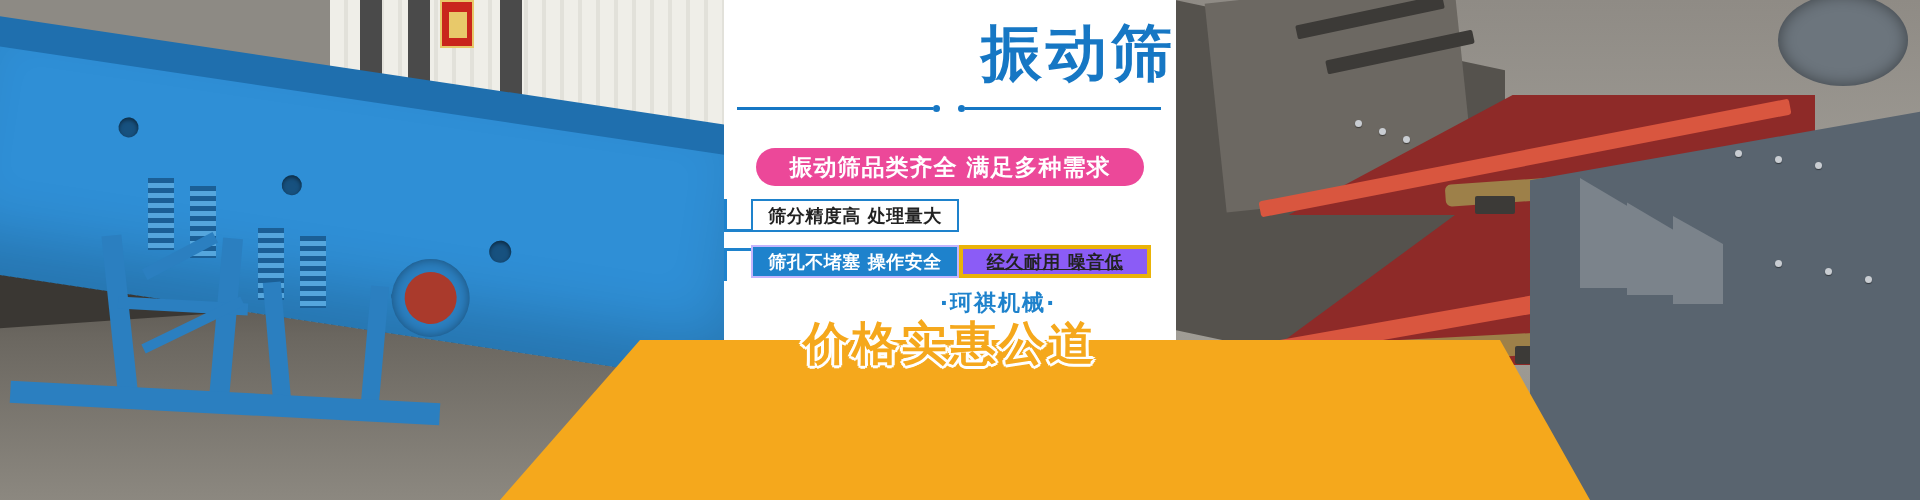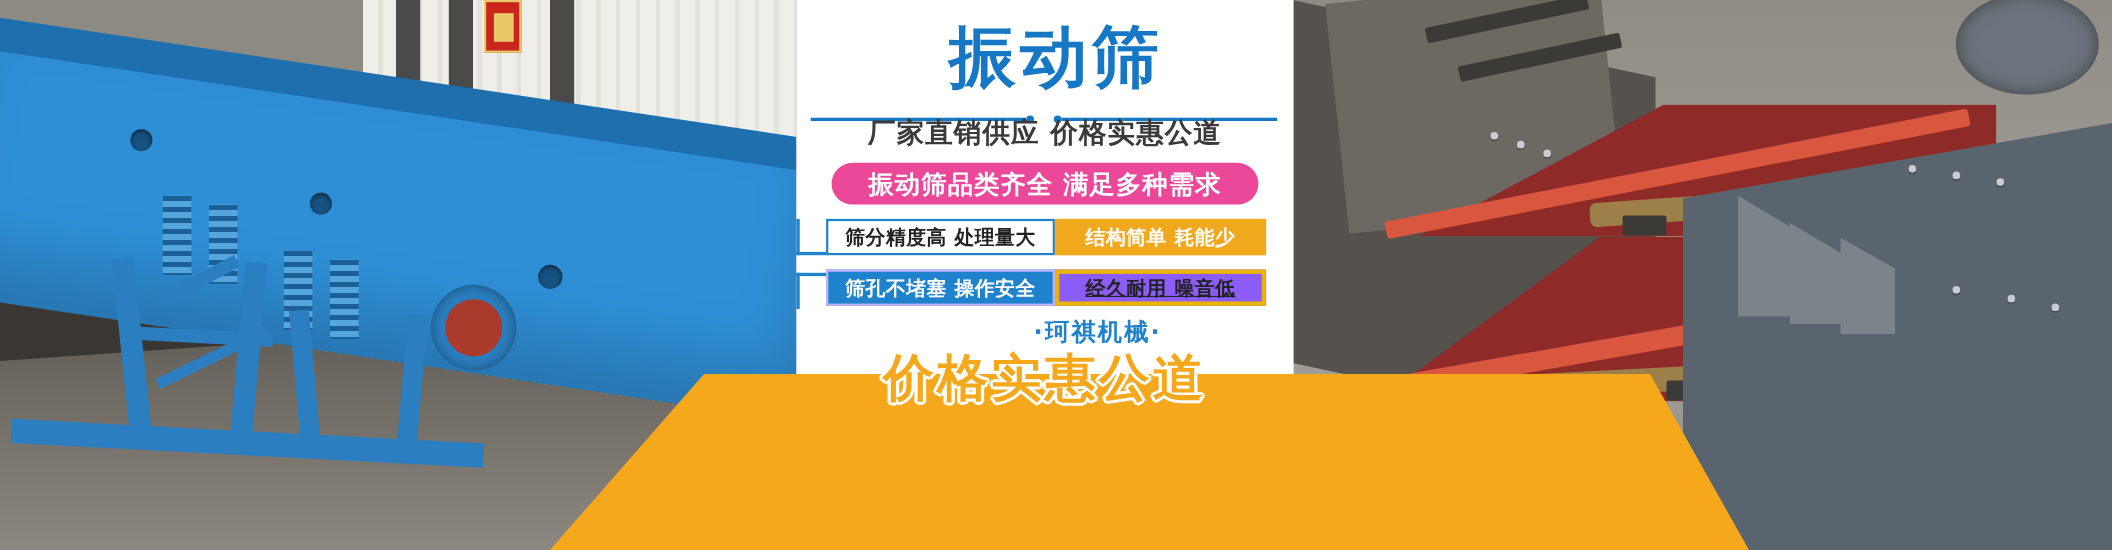--- a/index.html
+++ b/index.html
@@ -138,26 +138,25 @@
 
   
   .panel{
     position:absolute;left:724px;top:0;width:452px;height:500px;
     background:#ffffff;
     z-index:5;
   }
 
   .title{
     position:absolute;top:17px;left:0;width:452px;
-    text-align:center;
+    text-align:right;
     font-family:"DejaVu Sans","Liberation Sans",sans-serif;
     font-size:61px;line-height:72px;font-weight:bold;
     color:#1677c4;letter-spacing:4px;
     white-space:nowrap;
-    margin-left:10px;
   }
 
   .divider{
     position:absolute;top:103px;left:13px;width:424px;height:10px;
   }
   .divider .dl{
     position:absolute;top:4px;left:0;width:196px;height:3px;background:#1677c4;
   }
   .divider .dr{
     position:absolute;top:4px;right:0;width:196px;height:3px;background:#1677c4;
@@ -341,30 +340,28 @@
 
     <div class="title">振动筛</div>
 
     <div class="divider">
       <div class="dl"></div>
       <div class="dot1"></div>
       <div class="dot2"></div>
       <div class="dr"></div>
     </div>
 
-    <div class="subtitle">厂家直销供应  价格实惠公道</div>
 
     <div class="pill">振动筛品类齐全  满足多种需求</div>
 
     <div class="elbow e1"></div>
     <div class="elbow e2"></div>
 
     <div class="featrow r1">
       <div class="fbox white-blue">筛分精度高  处理量大</div>
-      <div class="fbox orange">结构简单  耗能少</div>
     </div>
 
     <div class="featrow r2">
       <div class="fbox blue">筛孔不堵塞  操作安全</div>
       <div class="fbox white-orange">经久耐用  噪音低</div>
     </div>
 
   </div>
 
   <div class="brand" style="left:724px;width:452px;padding-left:48px;">·珂祺机械·</div>

